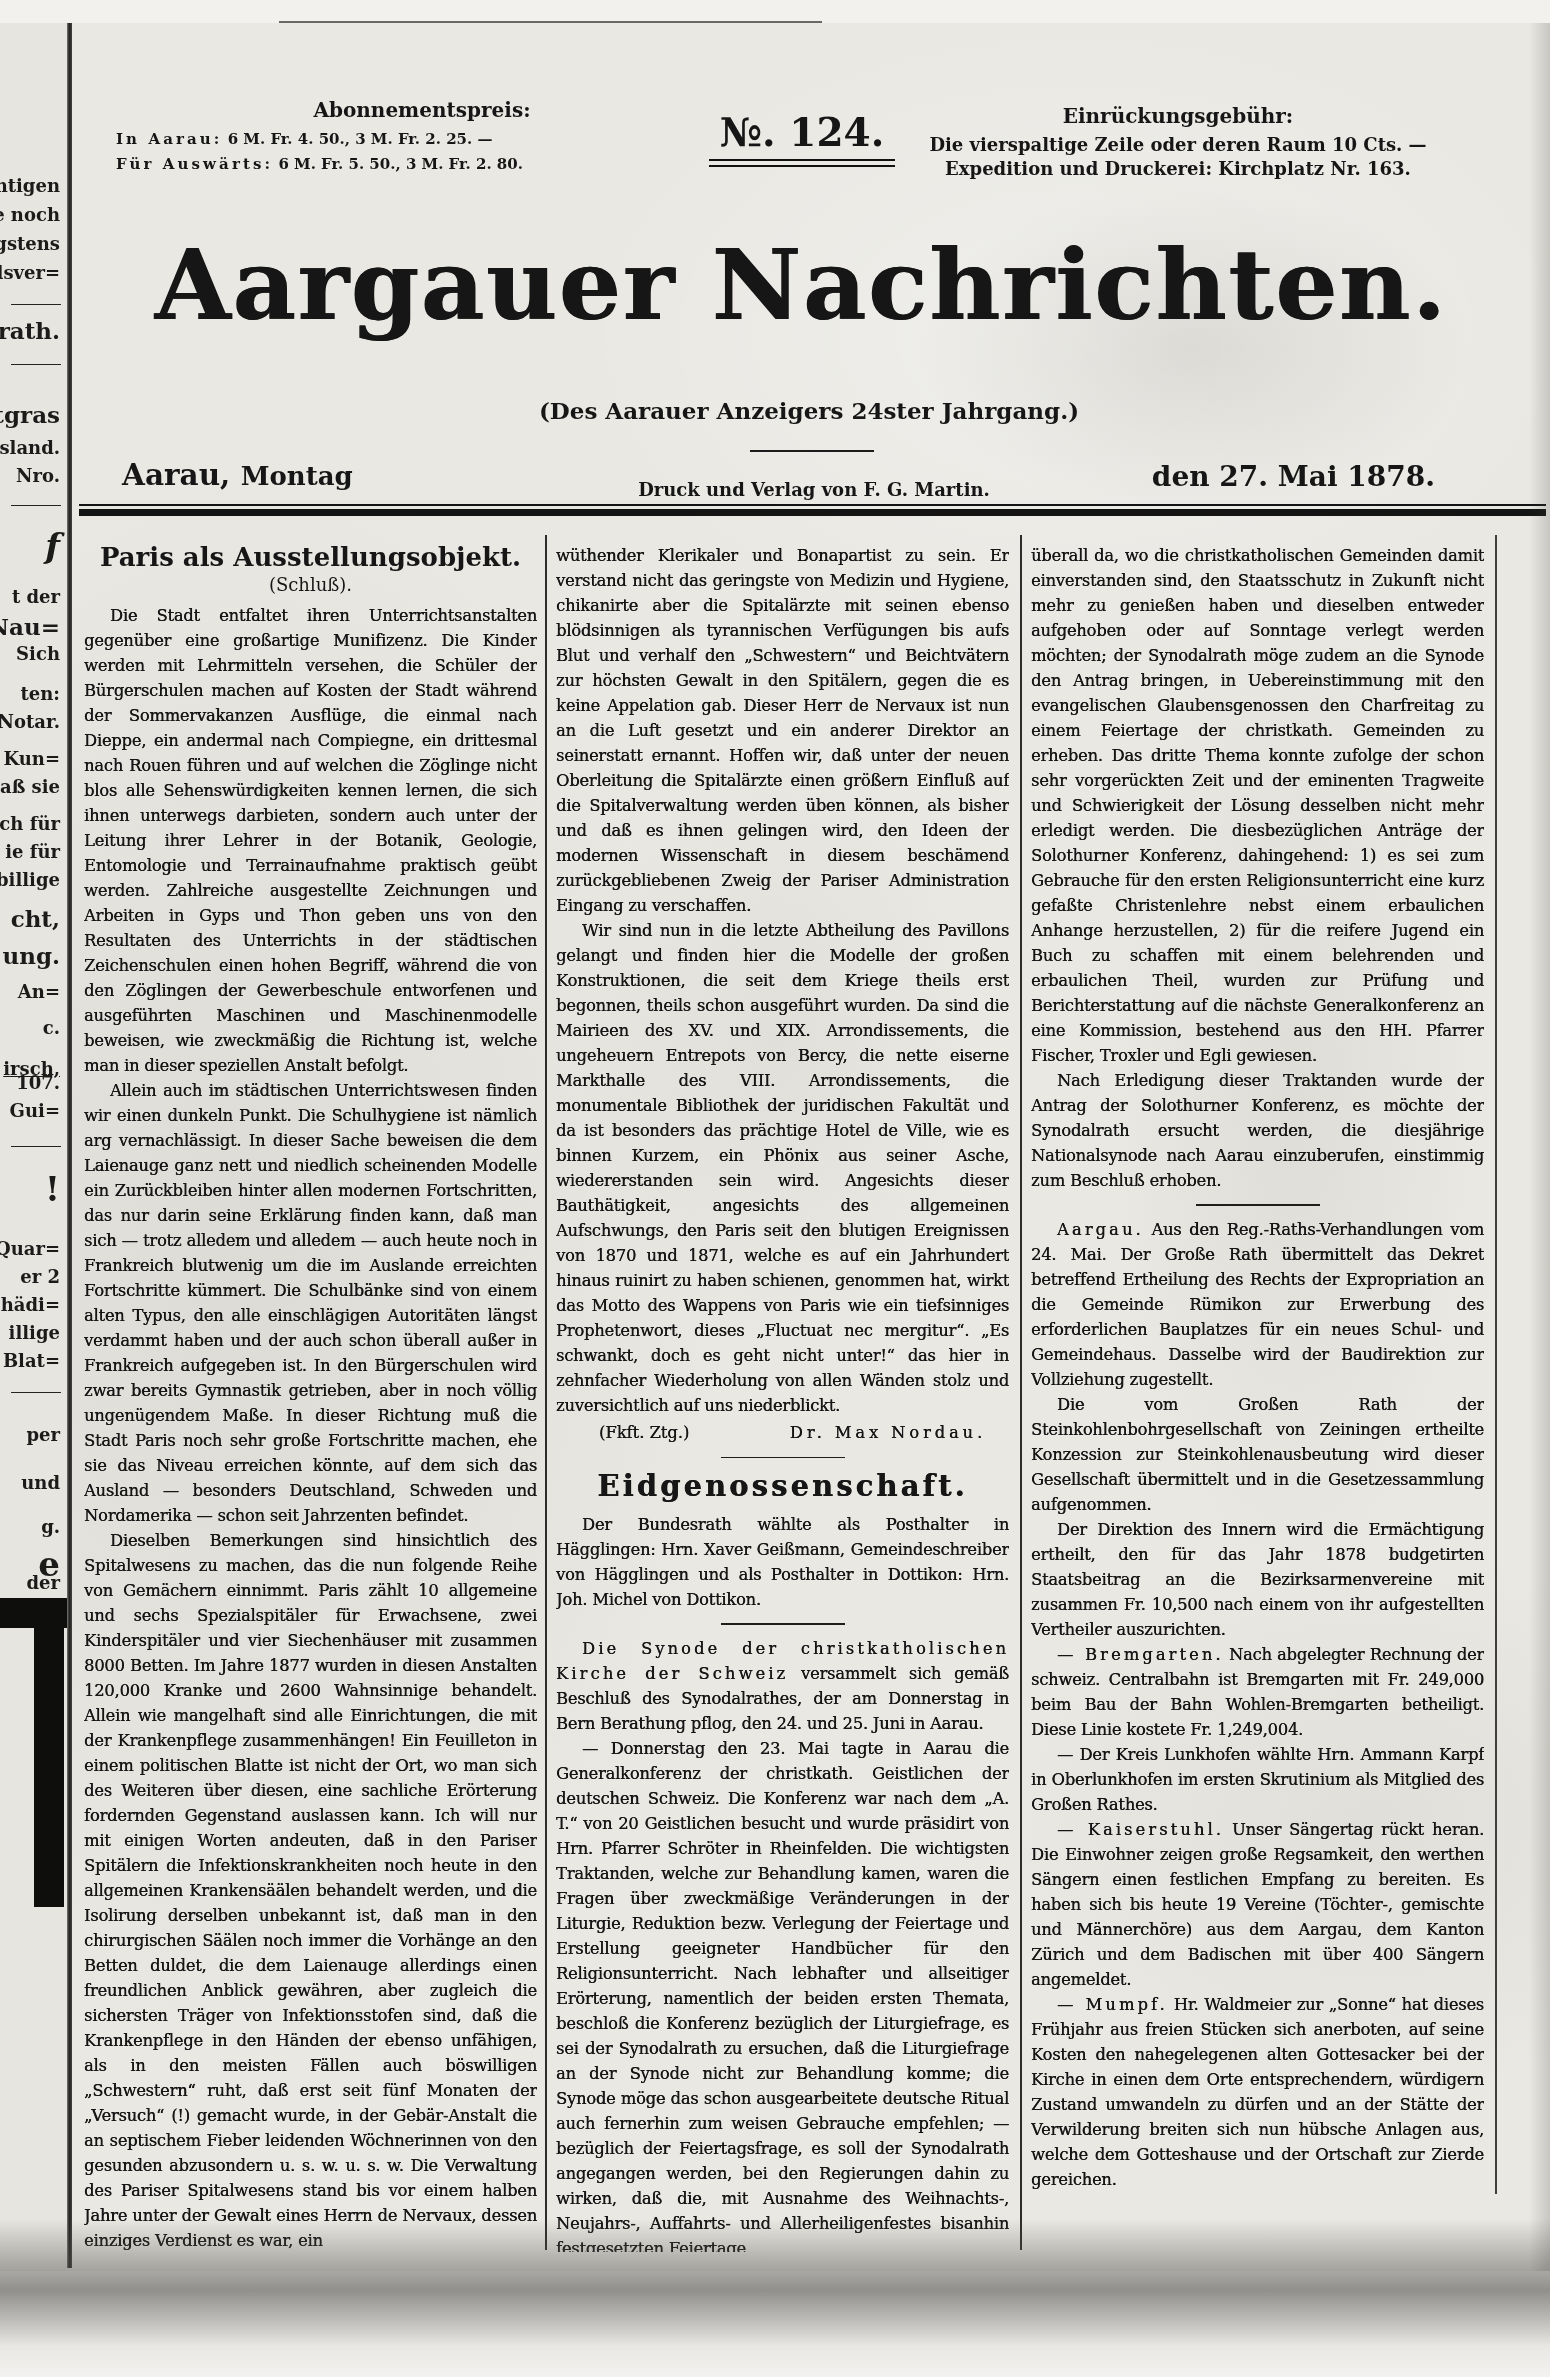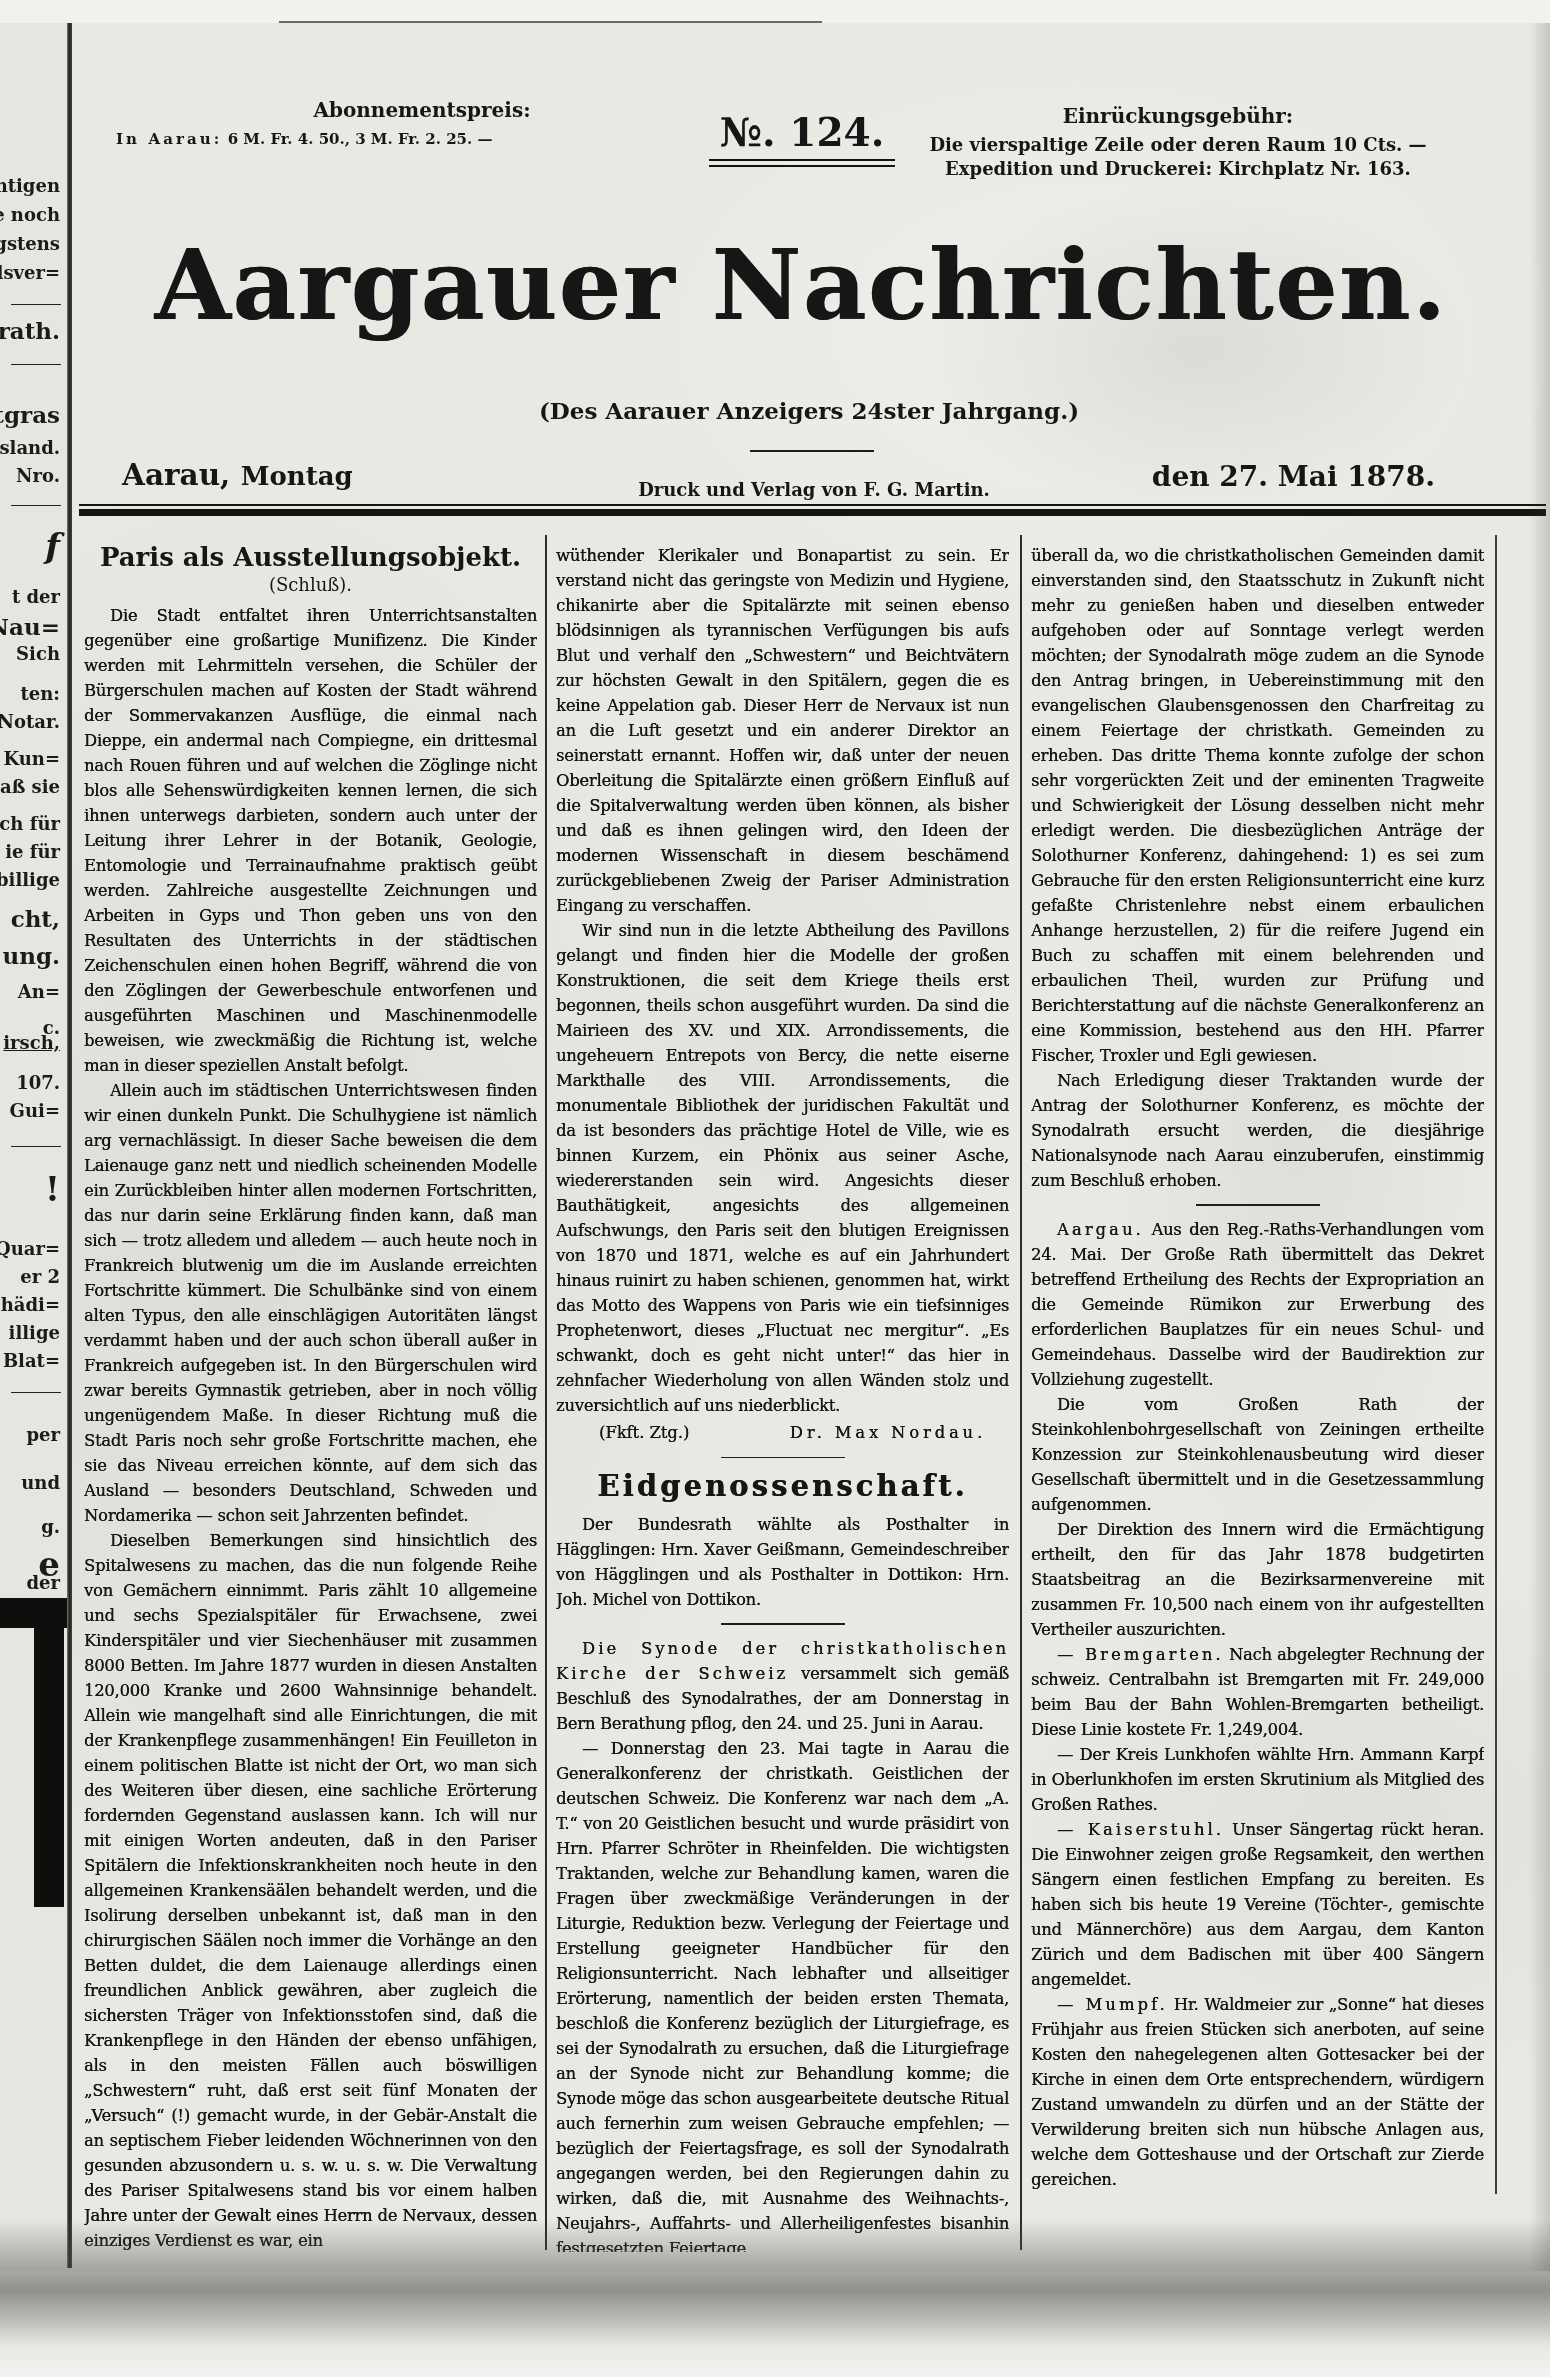--- a/index.html
+++ b/index.html
@@ -146,21 +146,21 @@
     <div class="m-frag" style="top: 713px;">Notar.</div>
     <div class="m-frag" style="top: 750px;">Kun=</div>
     <div class="m-frag" style="top: 778px;">aß sie</div>
     <div class="m-frag" style="top: 815px;">ch für</div>
     <div class="m-frag" style="top: 843px; text-align: center;">ie für</div>
     <div class="m-frag" style="top: 871px;">billige</div>
     <div class="m-frag lg" style="top: 907px;">cht,</div>
     <div class="m-frag lg" style="top: 944px;">ung.</div>
     <div class="m-frag" style="top: 983px;">An=</div>
     <div class="m-frag" style="top: 1019px;">c.</div>
-    <div class="m-frag" style="top: 1034px; text-decoration: underline;">irsch,</div>
+    <div class="m-frag" style="top: 1060px; text-decoration: underline;">irsch,</div>
     <div class="m-frag" style="top: 1074px;">107.</div>
     <div class="m-frag" style="top: 1102px;">Gui=</div>
     <div class="m-rule" style="top: 1146px;"></div>
     <div class="m-frag xl" style="top: 1172px;">!</div>
     <div class="m-frag" style="top: 1240px;">Quar=</div>
     <div class="m-frag" style="top: 1268px;">er 2</div>
     <div class="m-frag" style="top: 1296px;">hädi=</div>
     <div class="m-frag" style="top: 1324px;">illige</div>
     <div class="m-frag" style="top: 1352px;">Blat=</div>
     <div class="m-rule" style="top: 1392px;"></div>
@@ -171,20 +171,24 @@
     <div class="m-frag" style="top: 1574px;">der</div>
   </div>
 <div class="fold-line"></div>
 
 <div class="hdr-left">
   <div class="t">Abonnementspreis:</div>
   <div class="l">
     <span class="spaced">In Aarau:</span>
     <span>6 M. Fr. 4. 50., 3 M. Fr. 2. 25. —</span>
   </div>
+  <div class="l">
+    <span class="spaced">Für Auswärts:</span>
+    <span>6 M. Fr. 5. 50., 3 M. Fr. 2. 80.</span>
+  </div>
 </div>
 
 <div class="issue">
   <div class="n">№. 124.</div>
   <div class="u"></div>
 </div>
 
 <div class="hdr-right">
   <div class="t">Einrückungsgebühr:</div>
   <div class="l">Die vierspaltige Zeile oder deren Raum 10 Cts. —</div>

